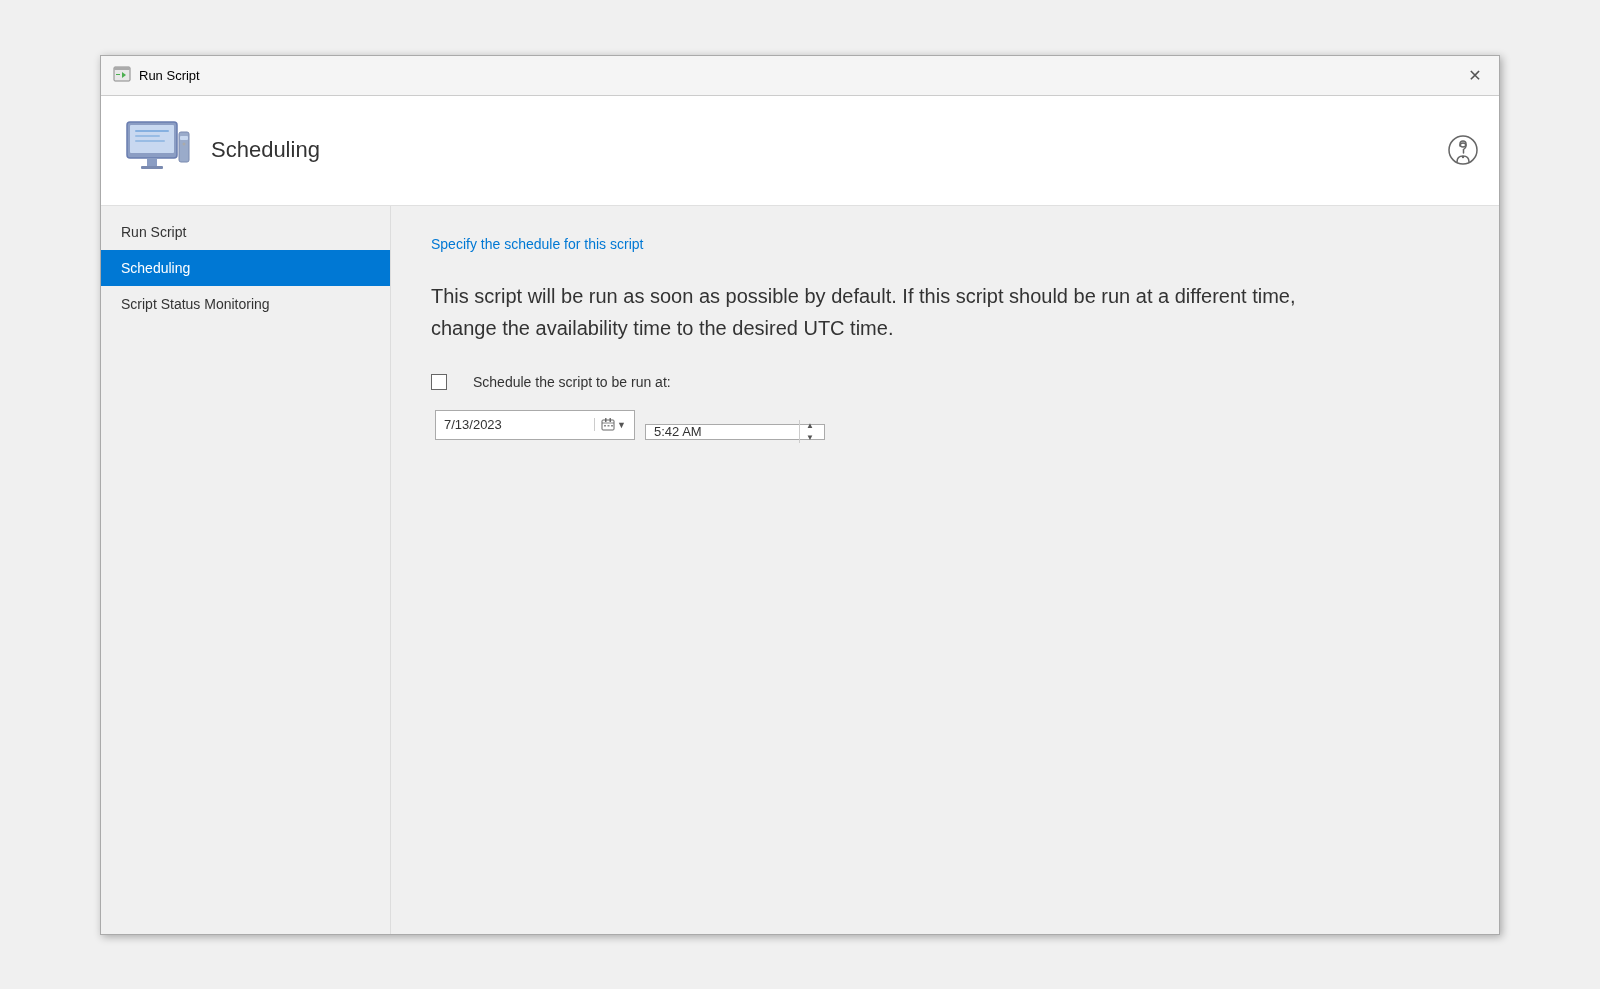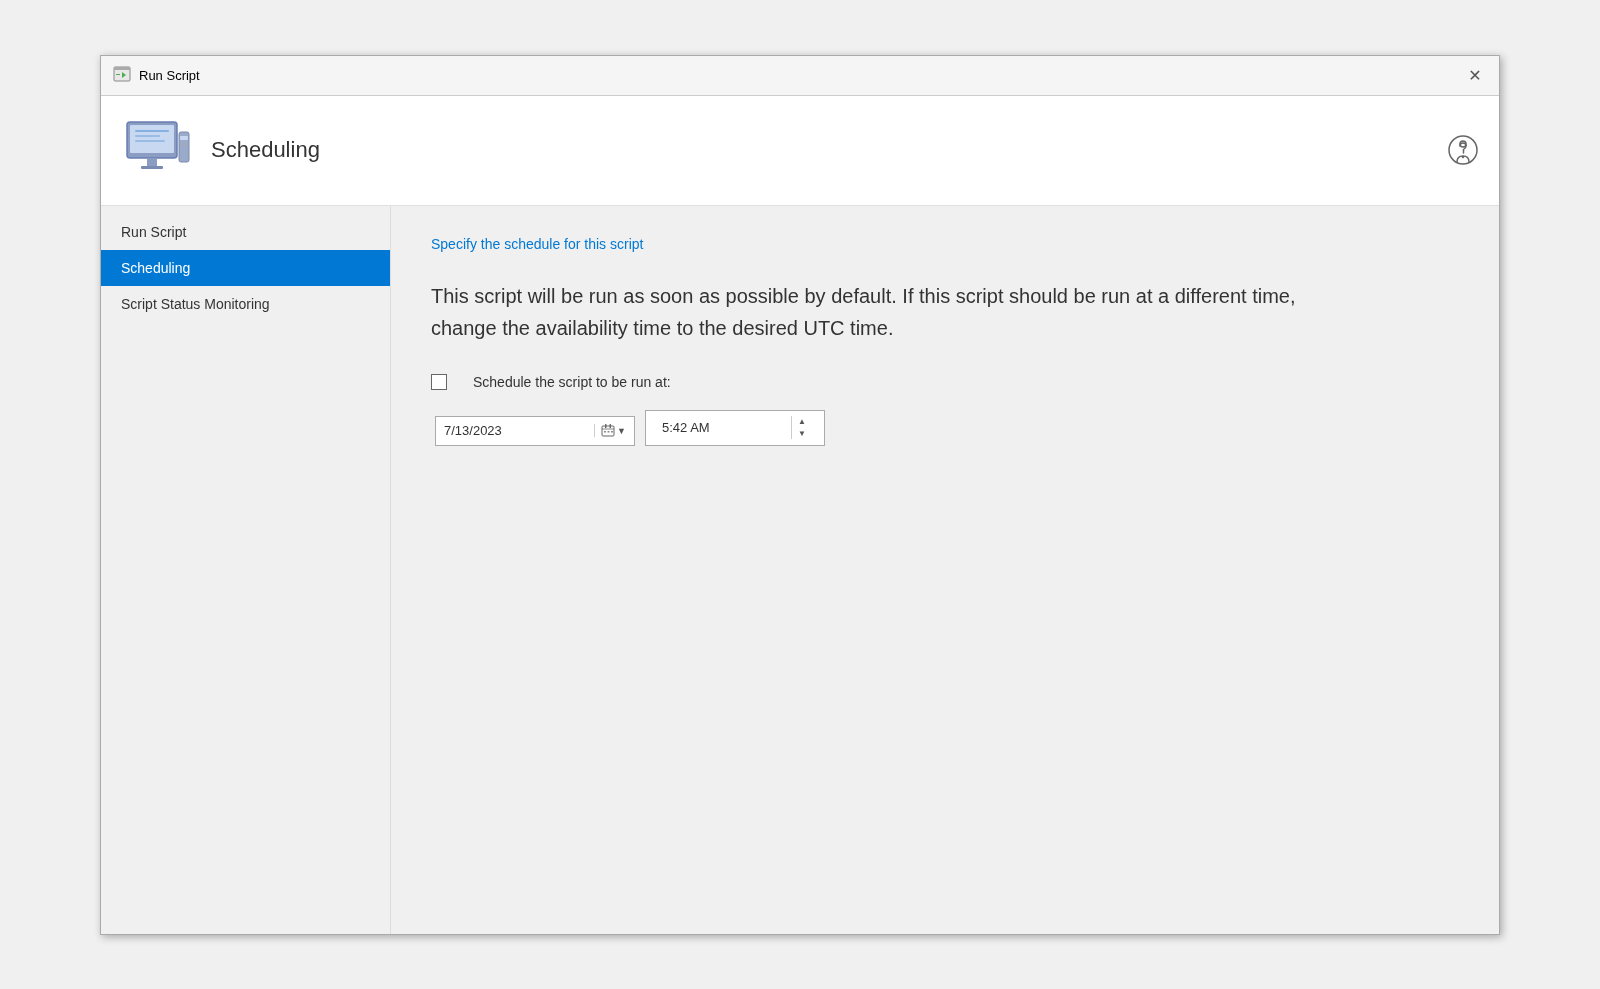--- a/index.html
+++ b/index.html
@@ -203,22 +203,22 @@
       cursor: pointer;
       color: #555;
       font-size: 12px;
     }
 
     .time-input {
       display: flex;
       align-items: center;
       background: #fff;
       border: 1px solid #aaa;
-      height: 36px;
-      padding: 0 16px;
+      height: 16px;
+      padding: 0 8px;
       font-size: 13px;
       color: #333;
       width: 180px;
     }
 
     .time-input-text {
       flex: 1;
     }
 
     .time-spinner {

